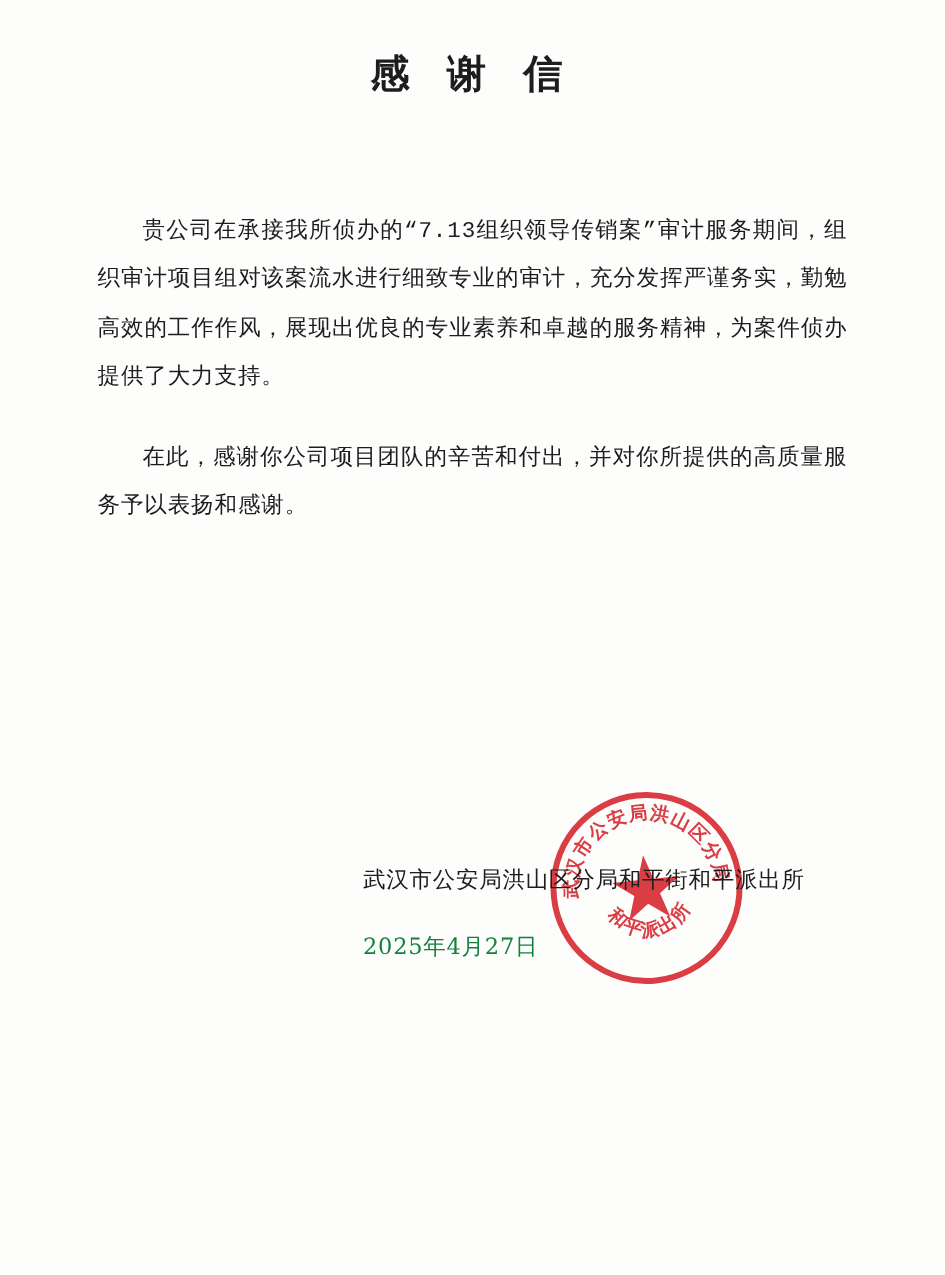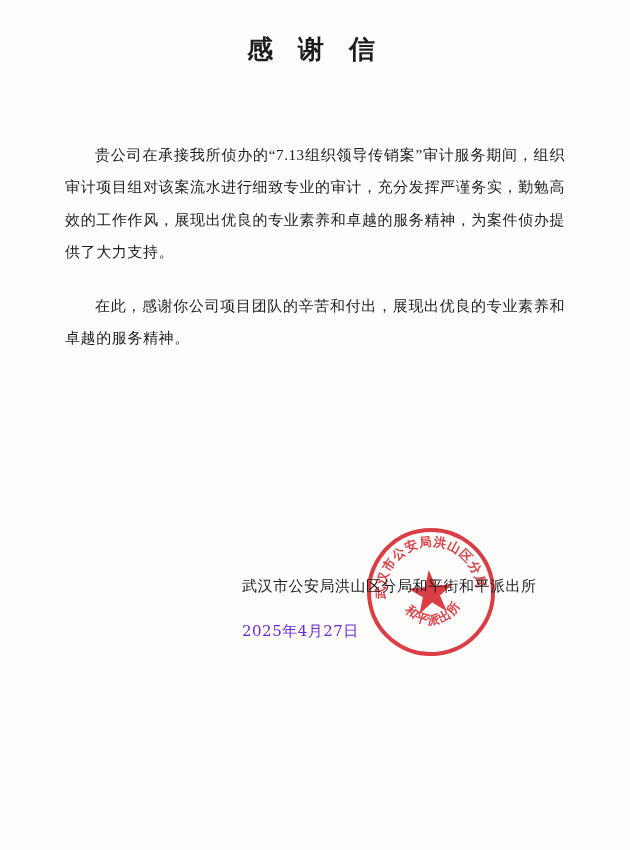--- a/index.html
+++ b/index.html
@@ -37,21 +37,21 @@
   }
   .salutation {
     font-family: "DejaVu Serif", serif;
     font-size: 15px;
     color: #1d1d1f;
     letter-spacing: 0.5px;
     margin: 0 0 0 2px;
     line-height: 1.6;
   }
   .para {
-    font-family: Liberation Serif, serif;
+    font-family: Liberation Mono, monospace;
     font-size: 15px;
     color: #1d1d1f;
     letter-spacing: 0.6px;
     line-height: 2.15;
     text-align: justify;
     text-justify: inter-ideograph;
     text-indent: 2em;
     margin: 20px 0 0 0;
   }
   .para.second {
@@ -68,21 +68,21 @@
     font-family: "DejaVu Serif", serif;
     font-size: 15px;
     color: #1d1d1f;
     letter-spacing: 0.5px;
     line-height: 1.6;
     white-space: nowrap;
   }
   .sig-date {
     font-family: "DejaVu Serif", serif;
     font-size: 15px;
-    color: #6d28d9;
+    color: #15803d;
     letter-spacing: 0.5px;
     margin-top: 24px;
     margin-right: 58px;
   }
   
   .seal {
     position: absolute;
     left: 363px;
     top: 524px;
     width: 136px;
@@ -103,21 +103,21 @@
 </style>
 </head>
 <body>
 
 <div class="page">
 
   <h1 class="letter-title">感 谢 信</h1>
 
   <div class="body-block">
     <p class="para first">贵公司在承接我所侦办的“7.13组织领导传销案”审计服务期间，组织审计项目组对该案流水进行细致专业的审计，充分发挥严谨务实，勤勉高效的工作作风，展现出优良的专业素养和卓越的服务精神，为案件侦办提供了大力支持。</p>
-    <p class="para second">在此，感谢你公司项目团队的辛苦和付出，展现出优良的专业素养和卓越的服务精神。</p>
+    <p class="para second">在此，感谢你公司项目团队的辛苦和付出，并对你所提供的高质量服务予以表扬和感谢。</p>
   </div>
 
   <div class="seal">
     <svg width="136" height="136" viewBox="0 0 136 136" xmlns="http://www.w3.org/2000/svg">
       <defs>
         <path id="arcTop" d="M 22,68 A 46,46 0 0 1 114,68" fill="none"></path>
         <path id="arcBottom" d="M 36,68 A 32,32 0 0 0 100,68" fill="none"></path>
       </defs>
       <circle cx="68" cy="68" r="62" fill="none" stroke="#d6232b" stroke-width="4"></circle>
       <text class="seal-text" fill="#d6232b" font-size="13" letter-spacing="2">

